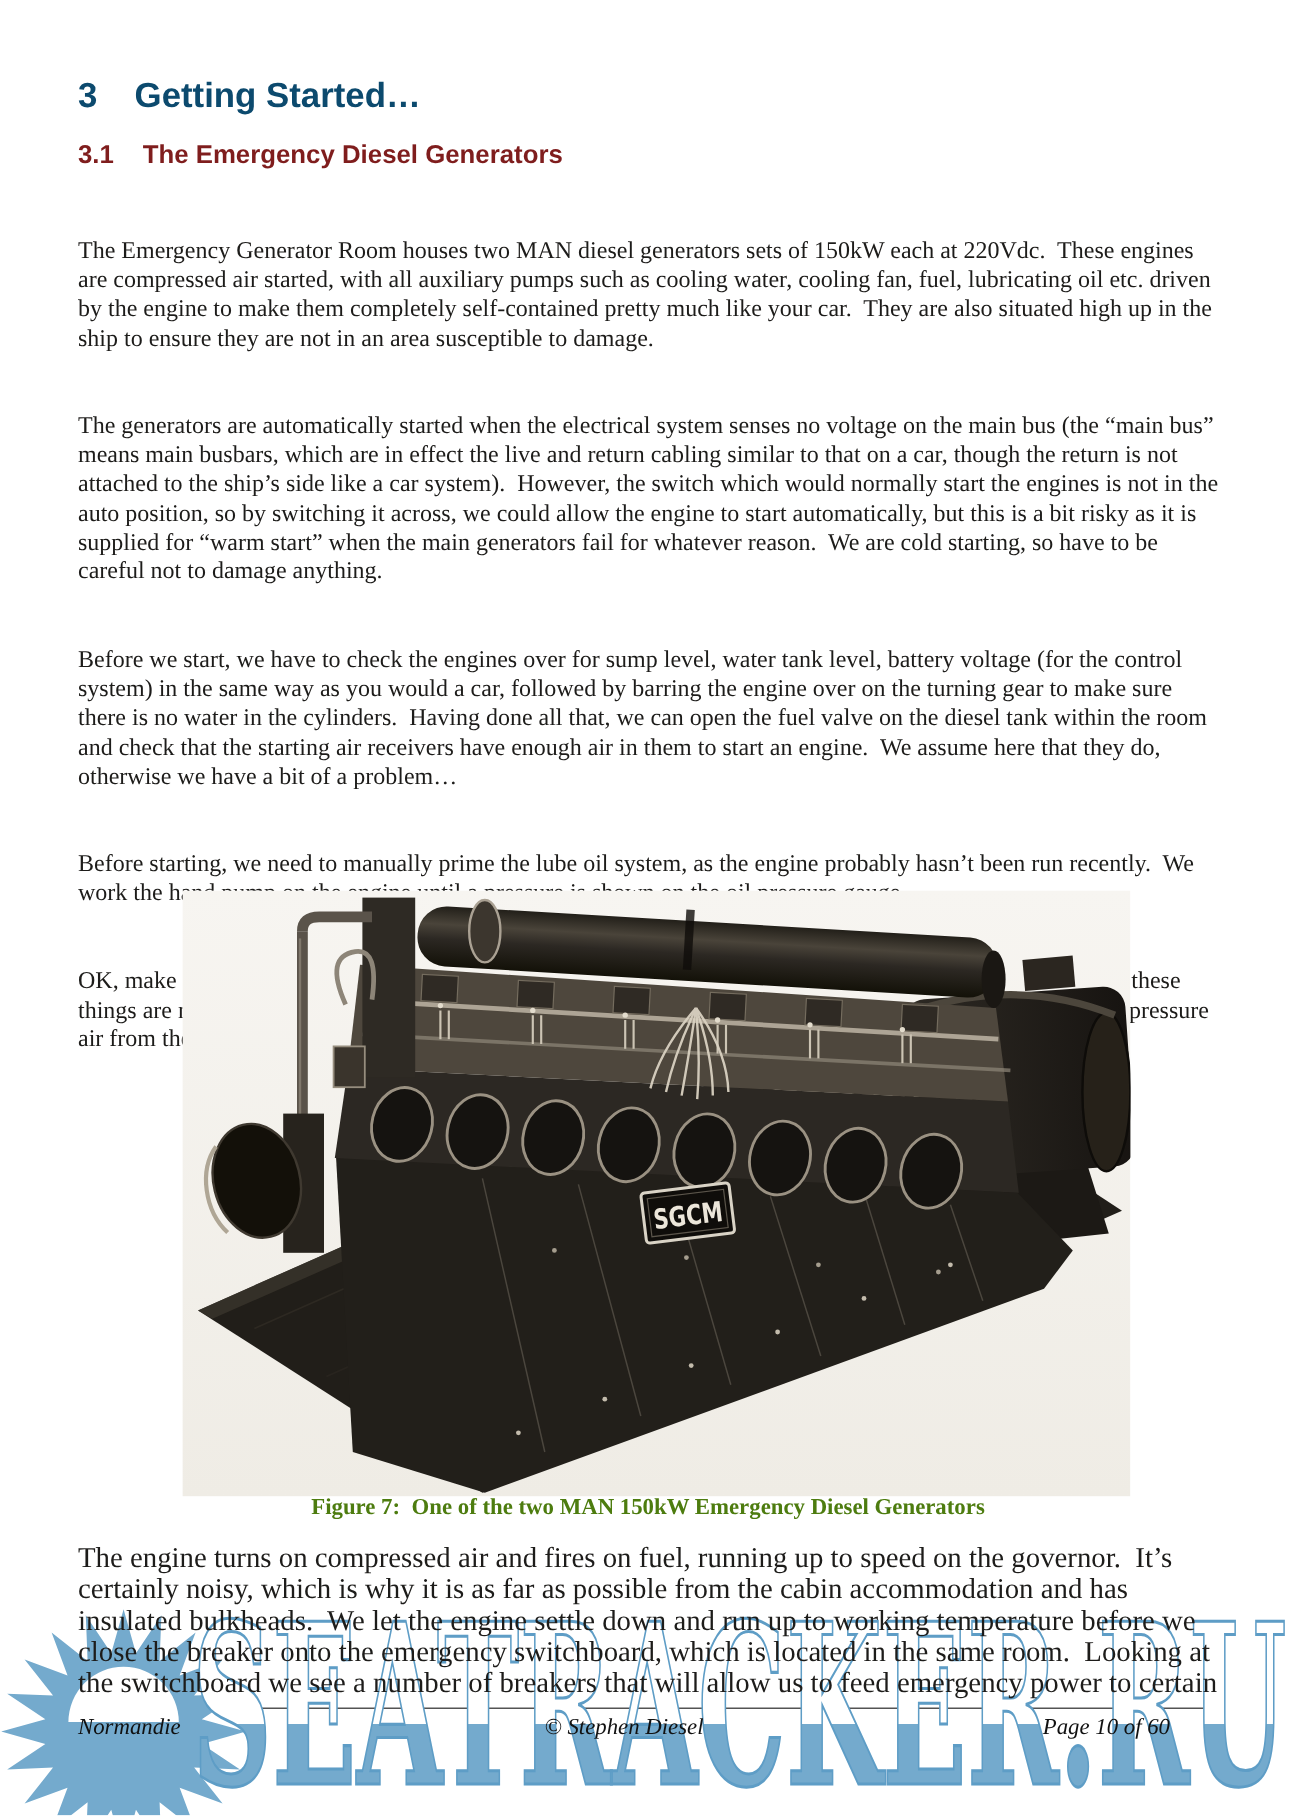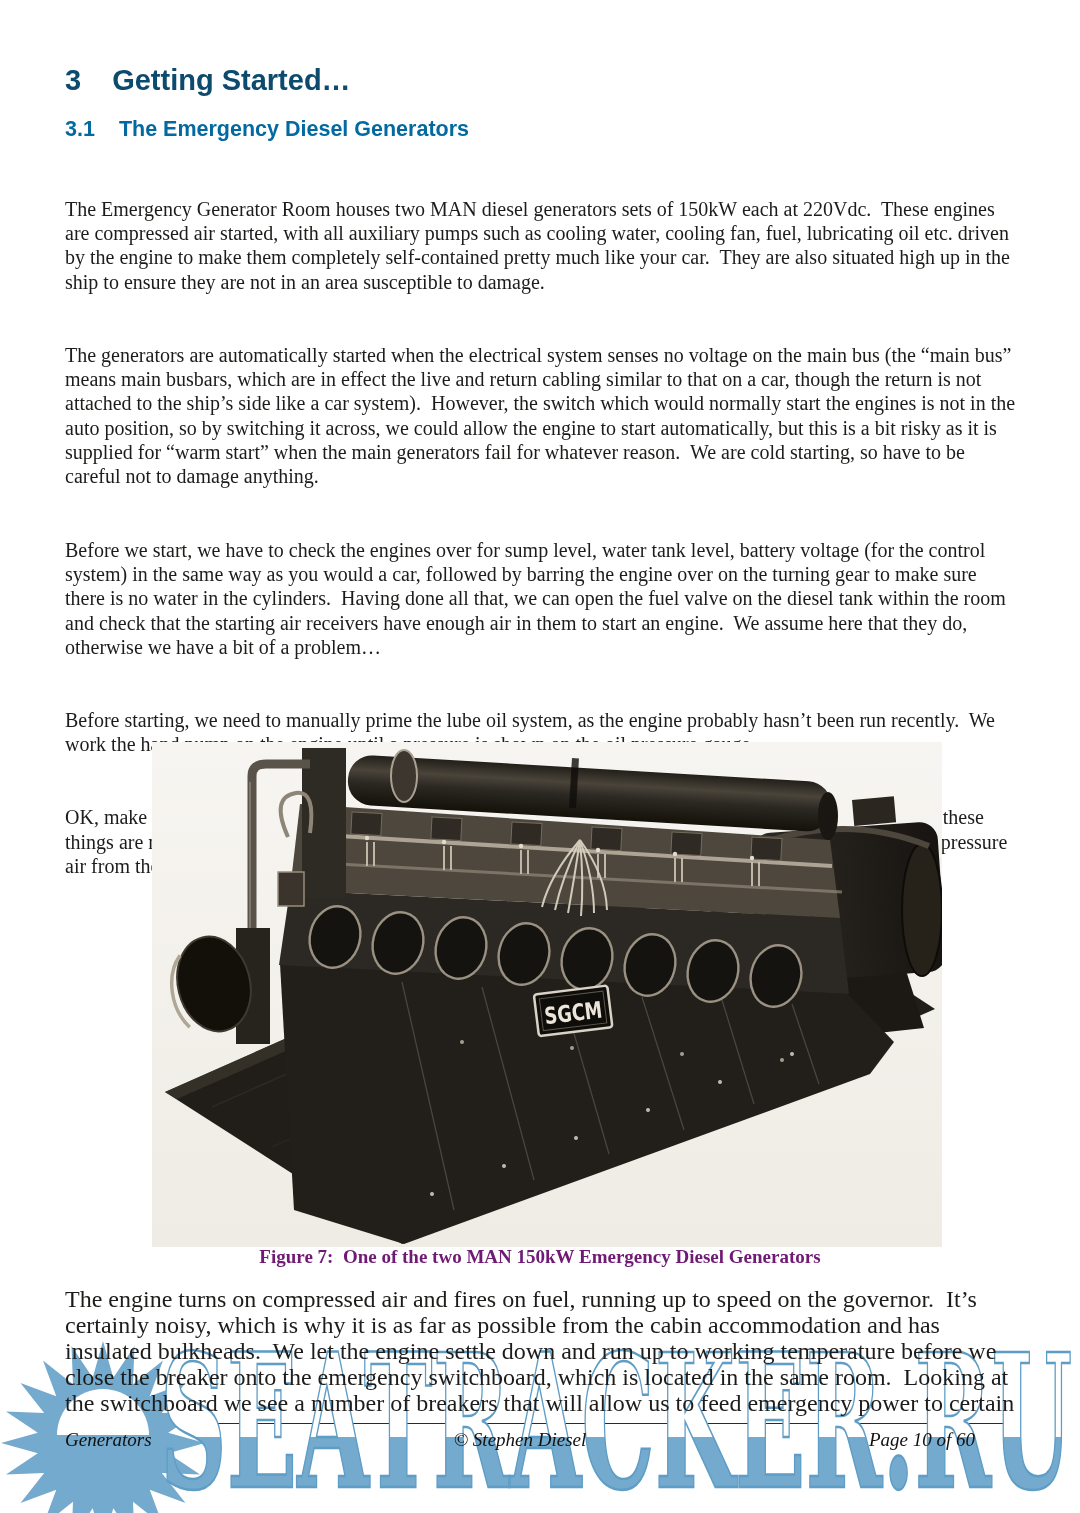--- a/index.html
+++ b/index.html
@@ -3,32 +3,32 @@
 <meta charset="utf-8">
 <style>
   html,body{margin:0;padding:0;background:#ffffff;}
   .page{position:relative;width:1080px;height:1513px;background:#ffffff;overflow:hidden;
         font-family:"Liberation Serif",serif;color:#1d1c1a;}
   
   .h1{position:absolute;left:65px;top:64px;width:950px;
       font-family:Liberation Sans, sans-serif;font-weight:bold;font-size:29px;color:#0c4a6e;}
   .h1 .num{display:inline-block;margin-right:31px;}
   .h2{position:absolute;left:65px;top:117px;width:950px;
-      font-family:"Liberation Sans",sans-serif;font-weight:bold;font-size:21.5px;color:#0369a1;}
+      font-family:"Liberation Sans",sans-serif;font-weight:bold;font-size:21.5px;color:#7f1d1d;}
   .h2 .num{display:inline-block;margin-right:24px;}
   
   .bodytext{position:absolute;left:65px;top:148px;width:952px;
             font-size:20px;line-height:24.35px;white-space:pre-wrap;}
   .bodytext p{margin:0;}
   .closing{position:absolute;left:65px;top:1287px;width:952px;
            font-size:24px;line-height:25.9px;white-space:pre-wrap;z-index:3;}
   
   .figure{position:absolute;left:152px;top:742px;width:790px;height:505px;}
   .caption{position:absolute;left:65px;top:1246px;width:950px;text-align:center;
-           font-weight:bold;font-size:19px;color:#701a75;white-space:pre-wrap;}
+           font-weight:bold;font-size:19px;color:#4d7c0f;white-space:pre-wrap;}
   
   .footrule{position:absolute;left:65px;top:1423px;width:950px;height:0;
             border-top:1.6px solid #2a2a2a;z-index:1;}
   .footer{position:absolute;left:65px;top:1429px;width:910px;height:26px;
           font-style:italic;font-size:19px;color:#111;z-index:4;}
   .footer .fl{position:absolute;left:0;top:0;}
   .footer .fc{position:absolute;left:0;right:0;text-align:center;top:0;}
   .footer .fr{position:absolute;right:0;top:0;font-style:italic;}
   
   .watermark{position:absolute;left:0;top:1335px;width:1080px;height:178px;z-index:2;}
@@ -229,18 +229,18 @@
         </g>
       </svg>
     </div>
 
     <div class="caption">Figure 7:  One of the two MAN 150kW Emergency Diesel Generators</div>
 
     <div class="closing">The engine turns on compressed air and fires on fuel, running up to speed on the governor.  It’s certainly noisy, which is why it is as far as possible from the cabin accommodation and has insulated bulkheads.  We let the engine settle down and run up to working temperature before we close the breaker onto the emergency switchboard, which is located in the same room.  Looking at the switchboard we see a number of breakers that will allow us to feed emergency power to certain</div>
   </div>
 
   <div class="footer">
-    <span class="fl">Generators</span>
+    <span class="fl">Normandie</span>
     <span class="fc">© Stephen Diesel</span>
     <span class="fr">Page 10 of 60</span>
   </div>
 
 </div>
 
 </body></html>

